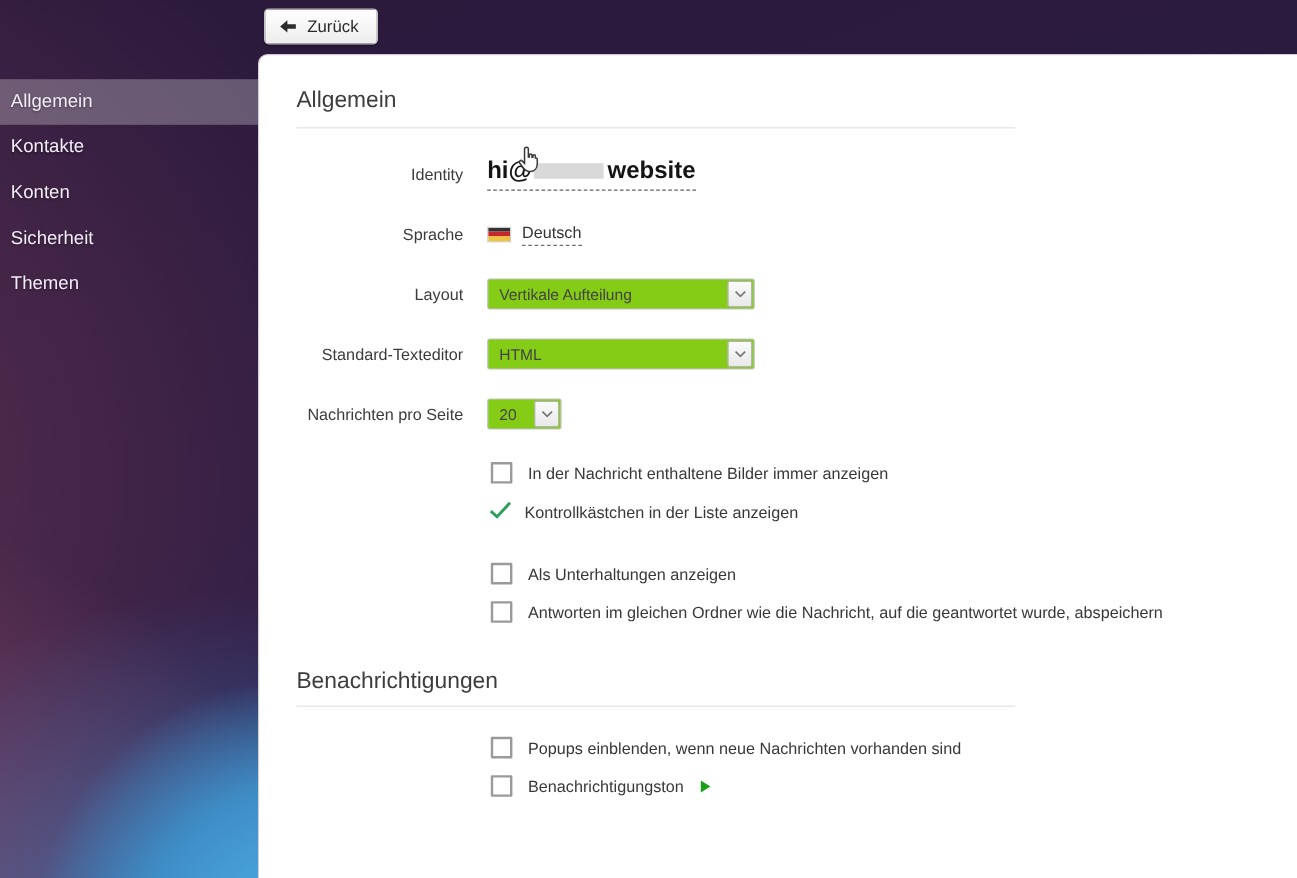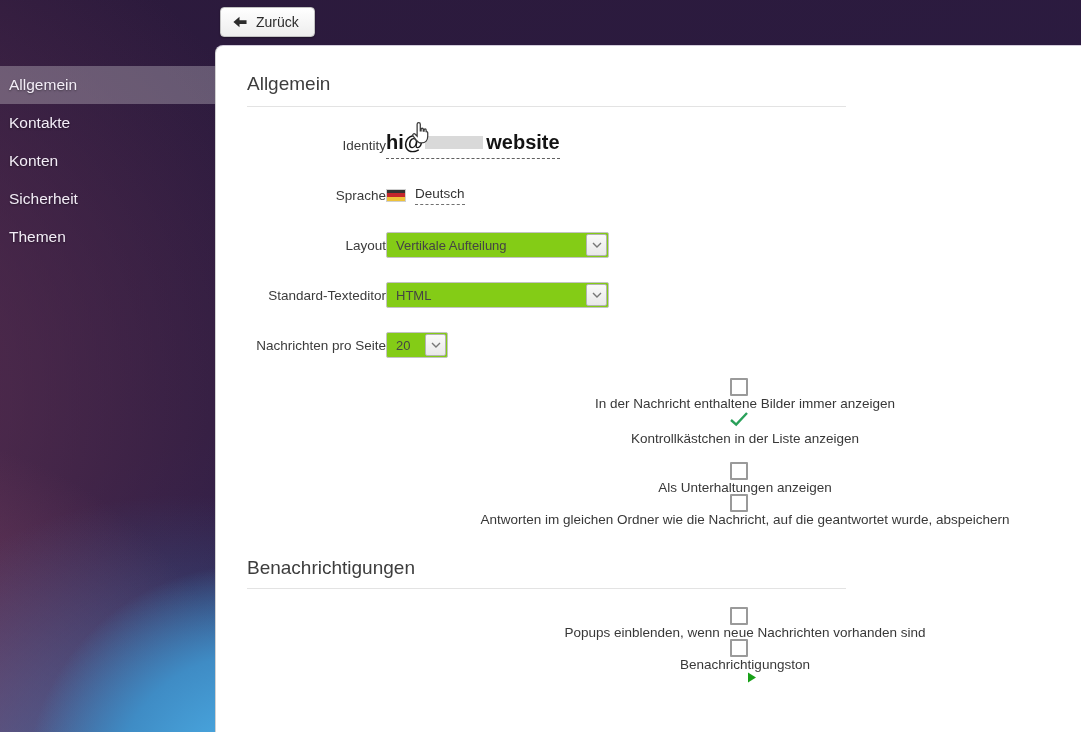--- a/index.html
+++ b/index.html
@@ -38,21 +38,21 @@
     border-top:1px solid #d2cbdb;border-left:1px solid rgba(0,0,0,0.18);
     box-sizing:border-box;
   }
   .section-title{
     margin:27px 0 0 31px;font-size:19px;font-weight:400;color:#3d3d3d;
   }
   .rule{width:599px;margin:11px 0 0 31px;border-top:1px solid #e3e3e3;height:0;}
   .field-row{display:flex;align-items:center;margin-left:31px;height:50px;}
   .field-row.first{margin-top:13px;}
   .field-label{
-    width:139px;flex:none;text-align:right;
+    width:139px;padding-right:20px;flex:none;text-align:right;
     font-size:13.5px;color:#3b3b3b;
   }
   
   .identity-value{
     position:relative;display:inline-flex;align-items:center;
     font-size:20px;font-weight:bold;color:#141414;
     border-bottom:1px dashed #606060;padding-bottom:4px;cursor:pointer;text-align:center;
   }
   .redacted{display:inline-block;width:58px;height:13px;background:#d9d9d9;margin:0 3px 0 2px;}
   .hand-cursor{position:absolute;left:24px;top:-10px;pointer-events:none;}
@@ -73,21 +73,21 @@
   }
   .select.wide{width:223px;}
   .select.small{width:62px;}
   .select-arrow{
     position:absolute;right:1px;top:1px;bottom:1px;width:21px;box-sizing:border-box;
     background:linear-gradient(#fafafa,#e9e9e9);
     border:1px solid #b3b3b3;border-radius:2px;
     display:flex;align-items:center;justify-content:center;
   }
   
-  .check-row{display:flex;align-items:center;margin-left:193px;height:32px;flex-direction:column;}
+  .check-row{display:flex;align-items:center;margin-left:193px;height:32px;}
   .cb{
     width:14px;height:14px;flex:none;background:#fff;
     border:2px solid #9a9a9a;border-radius:1px;margin-right:13px;cursor:pointer;
   }
   .check-mark{flex:none;margin-right:10px;margin-left:-2px;}
   .cb-label{font-size:13.5px;color:#383838;cursor:pointer;}
   .play-btn{margin-left:13px;display:inline-flex;cursor:pointer;}
   .mt8{margin-top:8px;}  .mt1{margin-top:1px;}  .mt19{margin-top:19px;}
   .sec2-title{margin-top:31px;}
   .rule2{margin-top:9px;}

